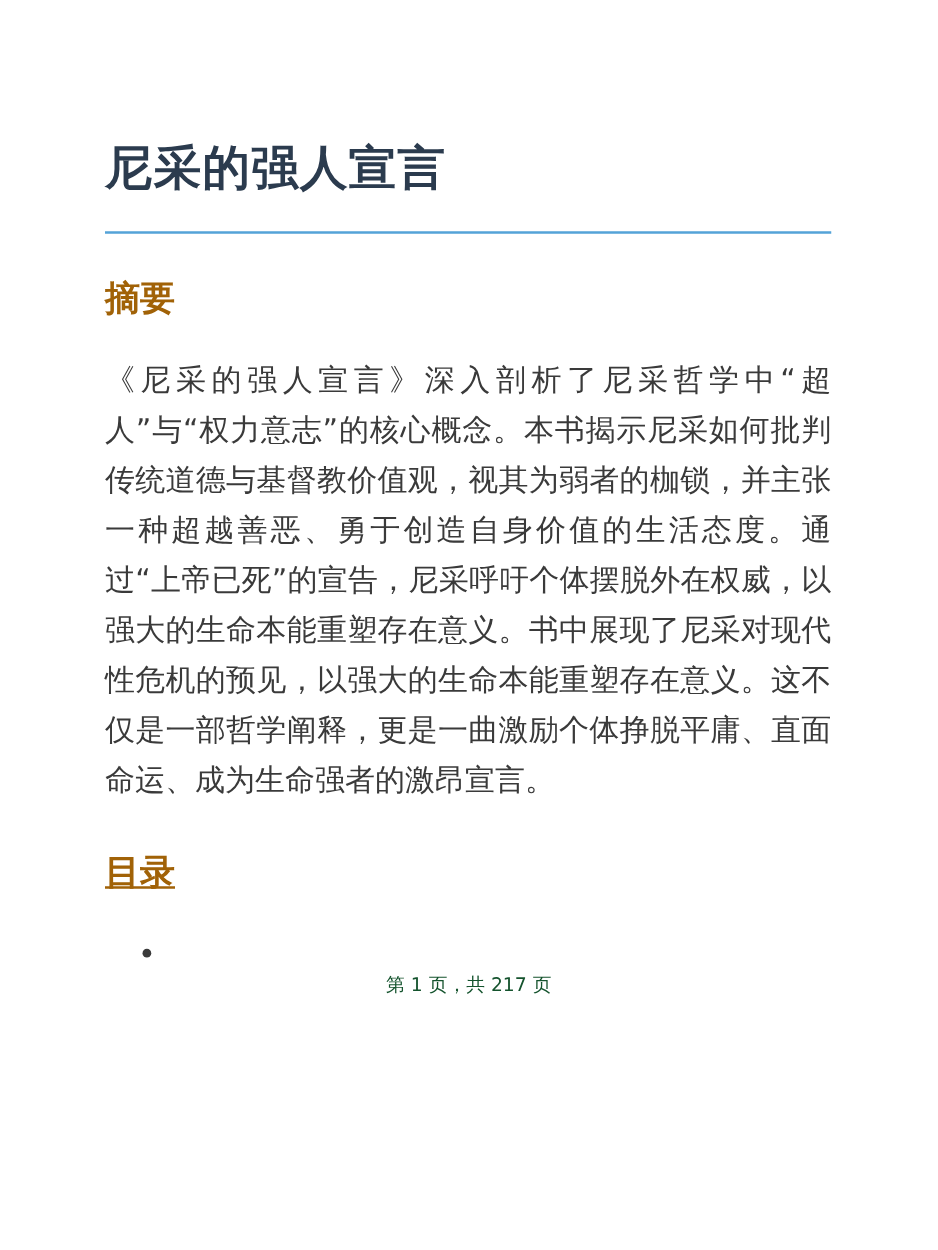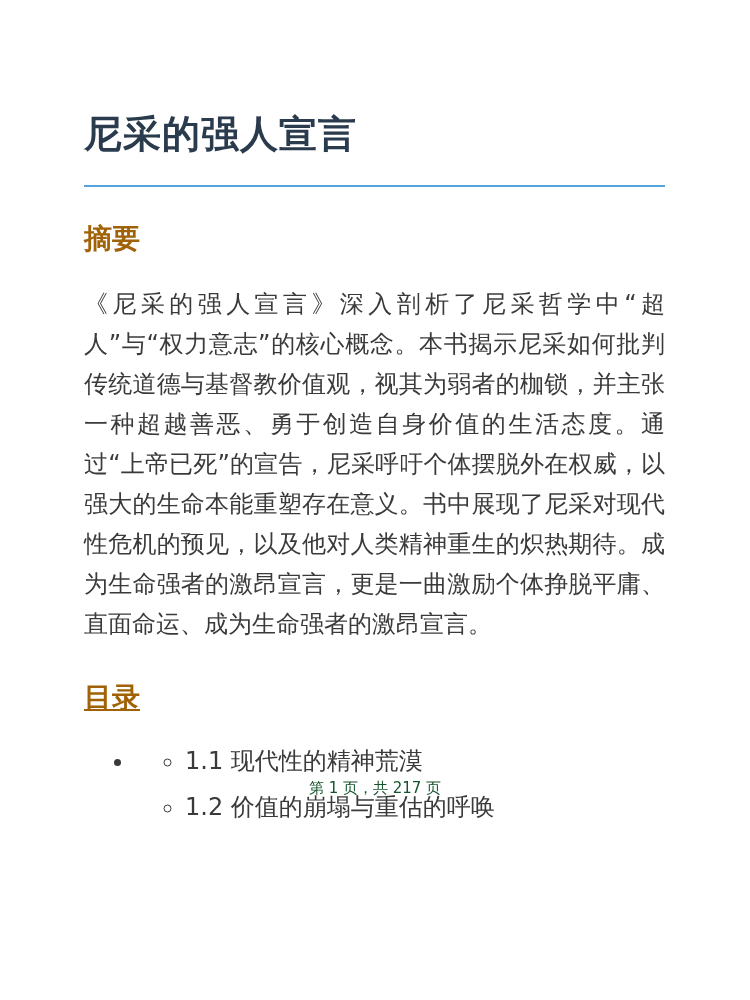--- a/index.html
+++ b/index.html
@@ -89,32 +89,24 @@
 <body>
 
 <div class="page">
 
   <h1 class="doc-title">尼采的强人宣言</h1>
 
   <hr class="title-rule">
 
   <h2 class="section-heading">摘要</h2>
 
-  <p class="abstract">《尼采的强人宣言》深入剖析了尼采哲学中“超人”与“权力意志”的核心概念。本书揭示尼采如何批判传统道德与基督教价值观，视其为弱者的枷锁，并主张一种超越善恶、勇于创造自身价值的生活态度。通过“上帝已死”的宣告，尼采呼吁个体摆脱外在权威，以强大的生命本能重塑存在意义。书中展现了尼采对现代性危机的预见，以及他对人类精神重生的炽热期待。成为生命强者的激昂宣言，更是一曲激励个体挣脱平庸、直面命运、成为生命强者的激昂宣言。</p>
+  <p class="abstract">《尼采的强人宣言》深入剖析了尼采哲学中“超人”与“权力意志”的核心概念。本书揭示尼采如何批判传统道德与基督教价值观，视其为弱者的枷锁，并主张一种超越善恶、勇于创造自身价值的生活态度。通过“上帝已死”的宣告，尼采呼吁个体摆脱外在权威，以强大的生命本能重塑存在意义。书中展现了尼采对现代性危机的预见，以强大的生命本能重塑存在意义。这不仅是一部哲学阐释，更是一曲激励个体挣脱平庸、直面命运、成为生命强者的激昂宣言。</p>
 
   <h2 class="section-heading toc-heading">目录</h2>
 
   <ul class="toc-list">
     <li>
-      <ul class="toc-sublist">
-        <li>
-          <span>1.1 现代性的精神荒漠</span>
-        </li>
-        <li>
-          <span>1.2 价值的崩塌与重估的呼唤</span>
-        </li>
-      </ul>
     </li>
   </ul>
 
   <div class="page-footer">第 1 页，共 217 页</div>
 
 </div>
 
 </body></html>

